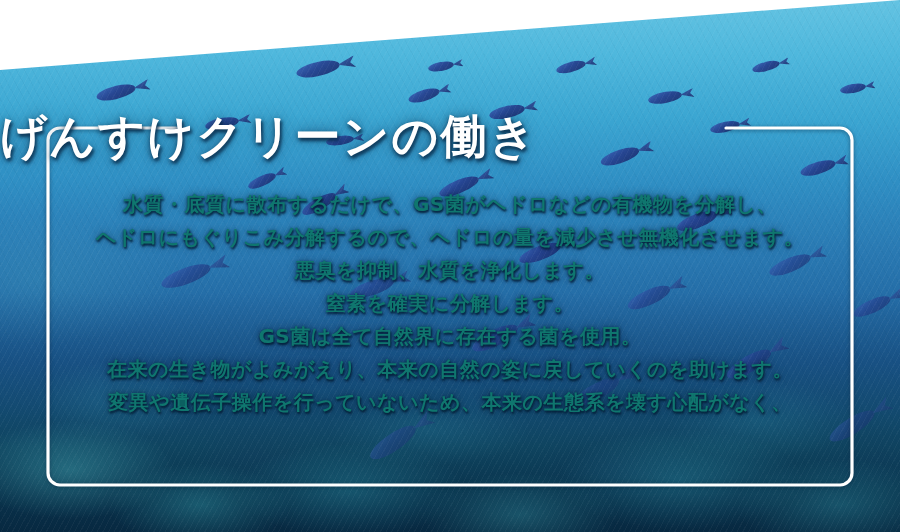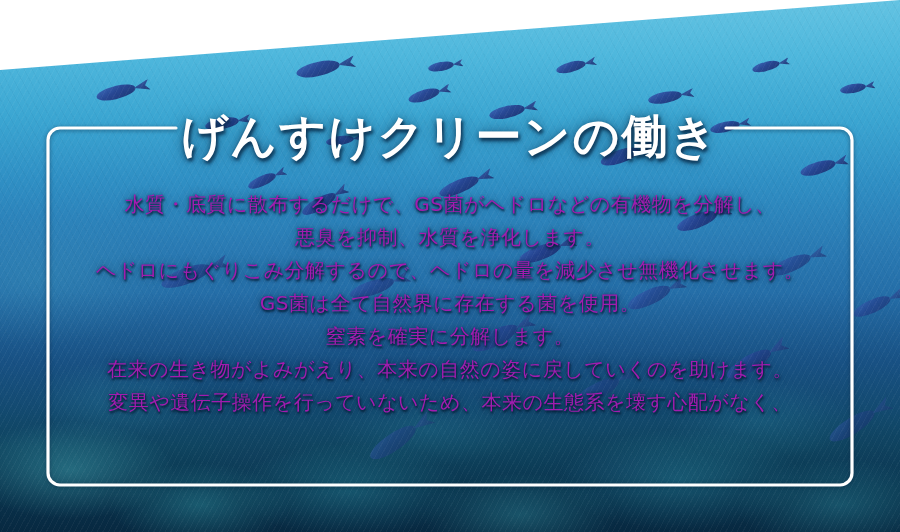--- a/index.html
+++ b/index.html
@@ -95,21 +95,20 @@
     clip-path: polygon(0% 50%, 100% 0%, 72% 50%, 100% 100%);
   }
 
   
   #frame { position:absolute; left:0; top:0; width:900px; height:532px; pointer-events:none; }
 
   
   #title {
     position:absolute;
     left:0; top:106px; width:900px;
-    text-align:center;
     font-family:"DejaVu Sans", sans-serif;
     font-size:46px;
     font-weight:700;
     letter-spacing:2px;
     color:#ffffff;
     text-shadow:
       0 2px 5px rgba(8,40,70,.75),
       0 0 14px rgba(8,40,70,.55),
       2px 3px 3px rgba(8,40,70,.6);
     white-space:nowrap;
@@ -118,23 +117,23 @@
   
   #body-copy {
     position:absolute;
     left:0; top:188px; width:900px;
     text-align:center;
   }
   #body-copy .line {
     display:block;
     font-family:"DejaVu Sans", sans-serif;
     font-size:20px;
-    font-weight:400;
+    font-weight:700;
     line-height:33px;
-    color:#a21caf;
+    color:#0f766e;
     letter-spacing:.5px;
     white-space:nowrap;
     text-shadow:
       0 1px 3px rgba(4,28,52,.85),
       0 0 9px rgba(4,28,52,.6),
       1px 2px 2px rgba(4,28,52,.7);
   }
 </style>
 </head>
 <body>
@@ -267,21 +266,21 @@
     <g fill="none" stroke="#ffffff" stroke-width="3.2" stroke-linecap="round" style="filter:drop-shadow(0 1px 2px rgba(6,35,62,.55))">
 
       <path d="M 176 128 L 60 128 A 12 12 0 0 0 48 140 L 48 473 A 12 12 0 0 0 60 485 L 840 485 A 12 12 0 0 0 852 473 L 852 140 A 12 12 0 0 0 840 128 L 726 128"></path>
     </g>
   </svg>
 
   <div id="title">げんすけクリーンの働き</div>
 
   <div id="body-copy">
     <span class="line">水質・底質に散布するだけで、GS菌がヘドロなどの有機物を分解し、</span>
+    <span class="line">ヘドロにもぐりこみ分解するので、ヘドロの量を減少させ無機化させます。</span>
     <span class="line">悪臭を抑制、水質を浄化します。</span>
-    <span class="line">ヘドロにもぐりこみ分解するので、ヘドロの量を減少させ無機化させます。</span>
+    <span class="line">窒素を確実に分解します。</span>
     <span class="line">GS菌は全て自然界に存在する菌を使用。</span>
-    <span class="line">窒素を確実に分解します。</span>
     <span class="line">在来の生き物がよみがえり、本来の自然の姿に戻していくのを助けます。</span>
     <span class="line">変異や遺伝子操作を行っていないため、本来の生態系を壊す心配がなく、</span>
   </div>
 
 </div>
 
 </body></html>

